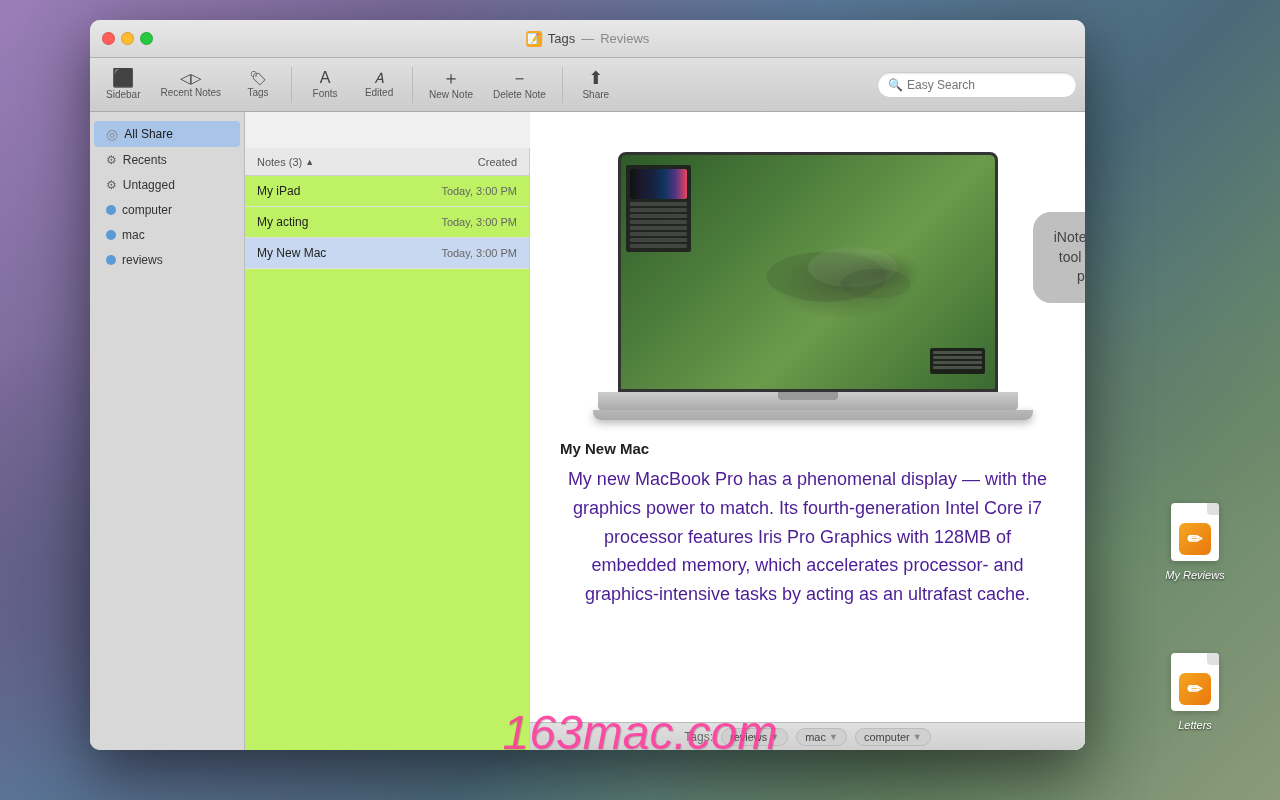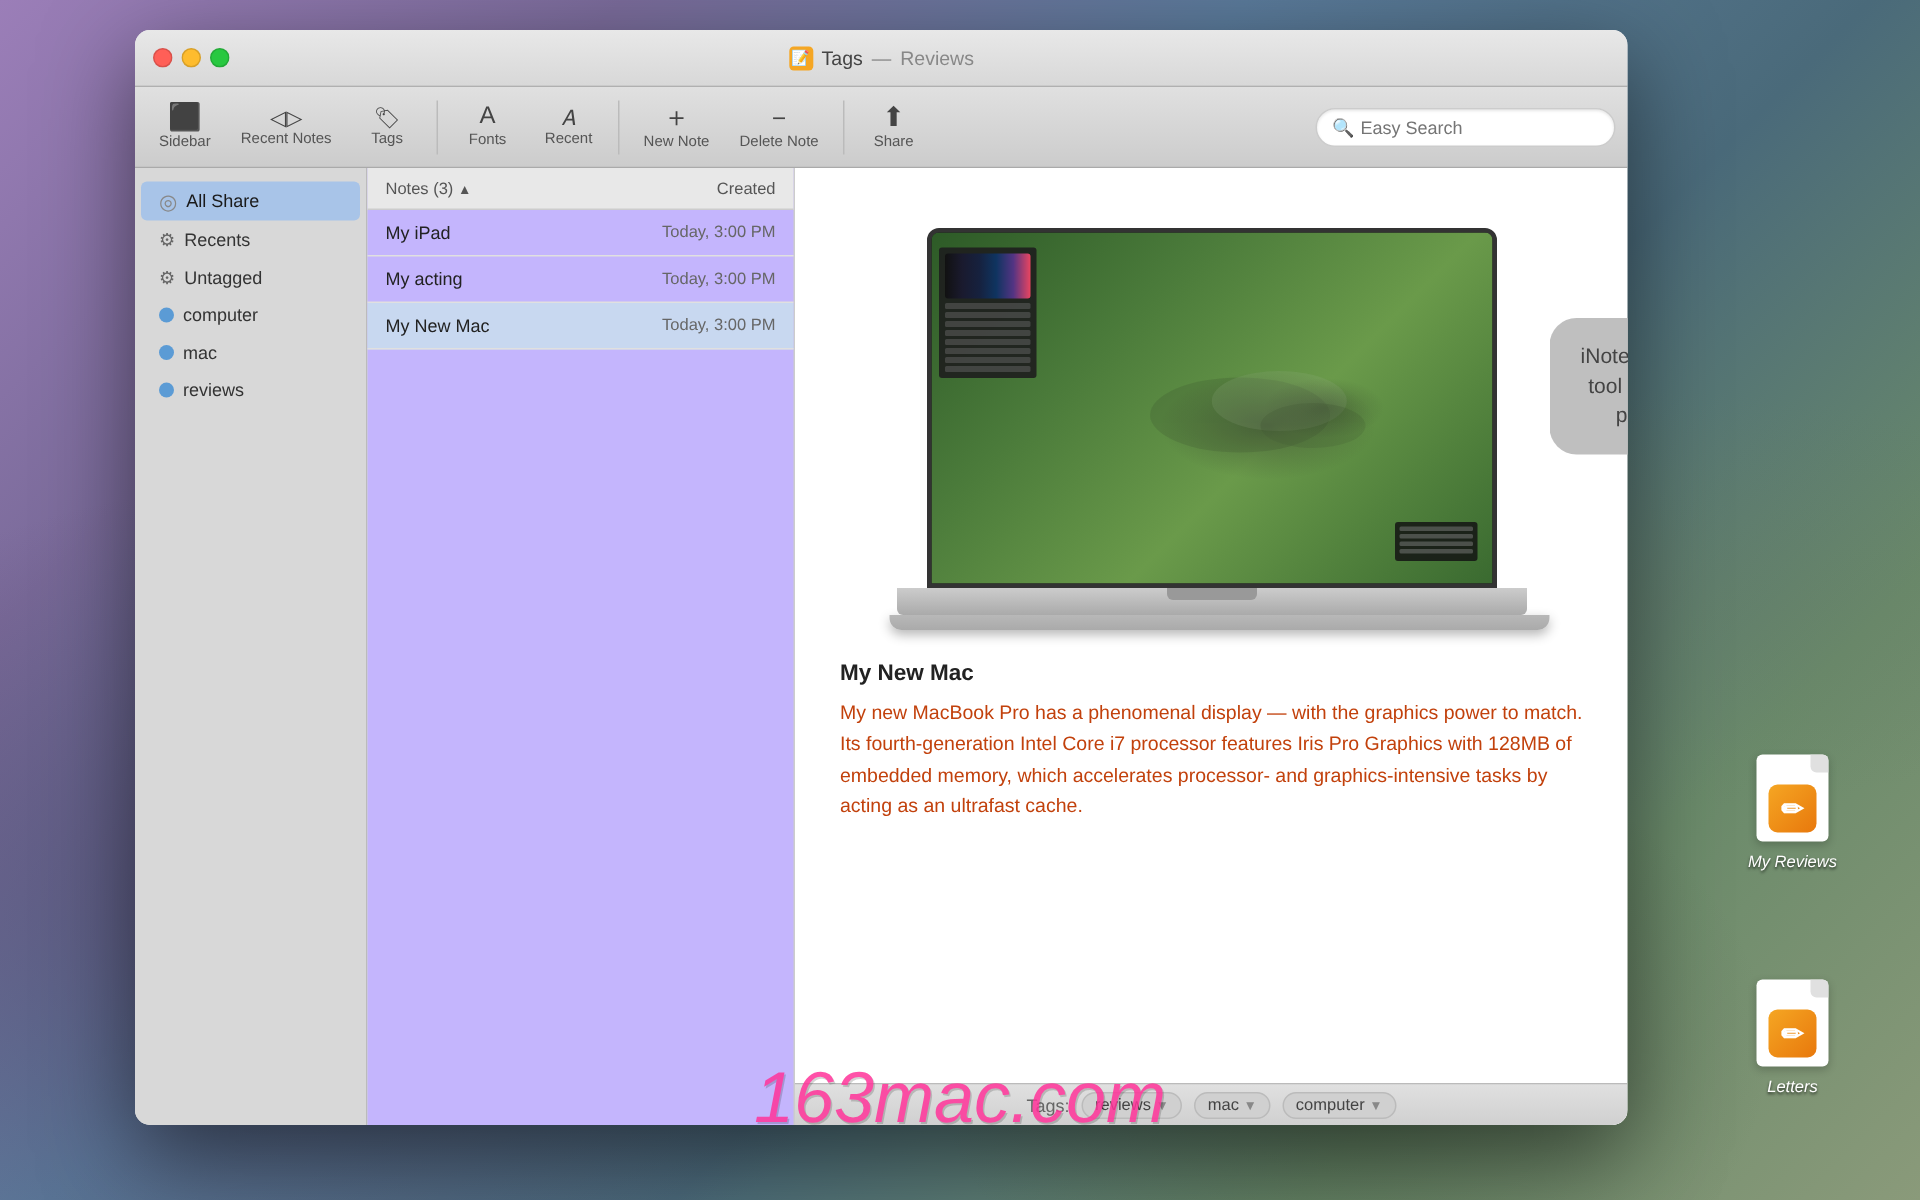--- a/index.html
+++ b/index.html
@@ -198,25 +198,26 @@
     }
 
     .sidebar-gear {
       font-size: 12px;
       color: #666;
     }
 
     
     .notes-list {
       width: 285px;
-      background: #c4b5fd;
+      background: #bef264;
       border-right: 1px solid #ccc;
       flex-shrink: 0;
       display: flex;
       flex-direction: column;
+      margin-top: 36px;
     }
 
     .notes-header {
       height: 28px;
       background: #e8e8e8;
       border-bottom: 1px solid #ccc;
       display: flex;
       align-items: center;
       padding: 0 12px;
       font-size: 11px;
@@ -392,26 +393,27 @@
       font-size: 15px;
       font-weight: 700;
       color: #222;
       margin-bottom: 8px;
       align-self: flex-start;
       width: 100%;
       max-width: 540px;
     }
 
     .note-text {
-      font-size: 13px;
-      color: #c2410c;
+      font-size: 18px;
+      color: #4c1d95;
       line-height: 1.6;
       align-self: flex-start;
       width: 100%;
       max-width: 540px;
+      text-align: center;
     }
 
     
     .bottom-bar {
       height: 28px;
       background: linear-gradient(180deg, #e0e0e0 0%, #d0d0d0 100%);
       border-top: 1px solid #bbb;
       display: flex;
       align-items: center;
       padding: 0 12px;
@@ -576,21 +578,21 @@
     </div>
 
     <div class="toolbar-separator"></div>
 
     <div class="toolbar-btn">
       <span class="icon" style="font-size:16px;">A</span>
       <span class="label">Fonts</span>
     </div>
     <div class="toolbar-btn">
       <span class="icon" style="font-size:14px;">𝐴</span>
-      <span class="label">Recent</span>
+      <span class="label">Edited</span>
     </div>
 
     <div class="toolbar-separator"></div>
 
     <div class="toolbar-btn">
       <span class="icon">＋</span>
       <span class="label">New Note</span>
     </div>
     <div class="toolbar-btn" style="min-width:65px;">
       <span class="icon">－</span>

